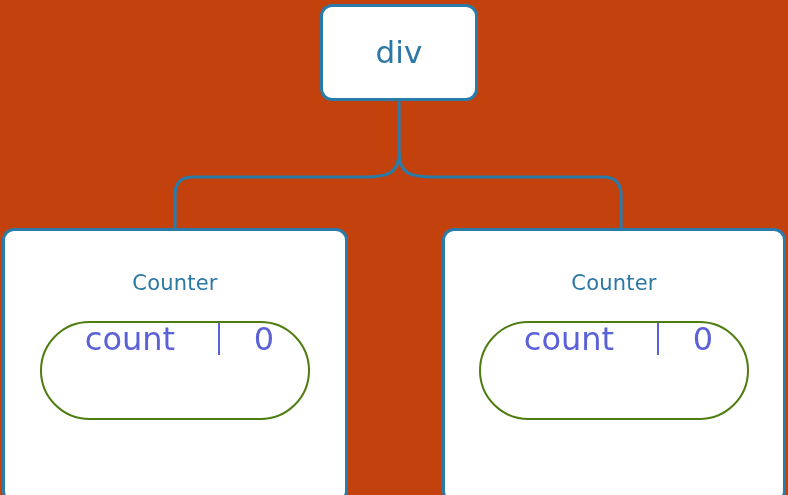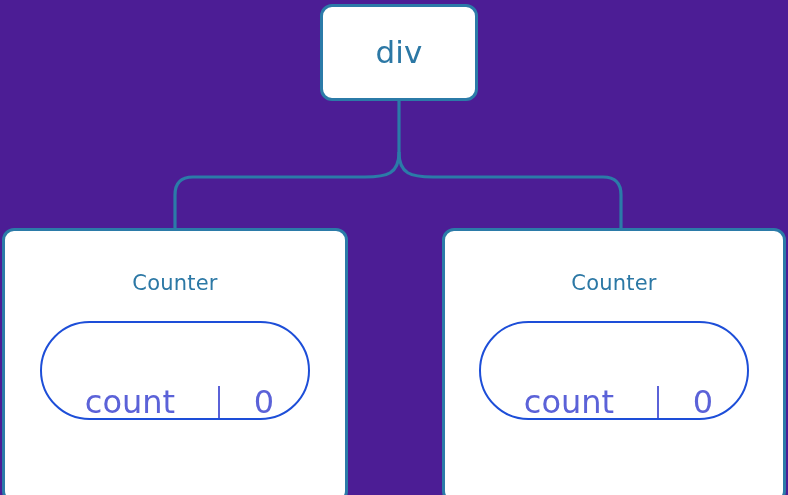--- a/index.html
+++ b/index.html
@@ -9,21 +9,21 @@
   body {
     width: 788px;
     height: 495px;
     overflow: hidden;
     font-family: "DejaVu Sans", sans-serif;
   }
   #stage {
     position: relative;
     width: 788px;
     height: 495px;
-    background: #4c1d95;
+    background: #c2410c;
   }
 
   
   #connectors {
     position: absolute;
     left: 0;
     top: 0;
     width: 788px;
     height: 495px;
     z-index: 1;
@@ -74,23 +74,23 @@
     font-size: 21px;
     font-weight: 400;
     line-height: 1;
     margin-bottom: 27px;
     letter-spacing: 0.2px;
   }
 
   
   .state-pill {
     display: flex;
-    align-items: flex-end;
+    align-items: flex-start;
     height: 99px;
-    border: 2px solid #1d4ed8;
+    border: 2px solid #4d7c0f;
     border-radius: 52px;
     box-sizing: border-box;
     background: #ffffff;
     overflow: hidden;
   }
   .state-name,
   .state-value {
     display: flex;
     align-items: center;
     justify-content: center;

